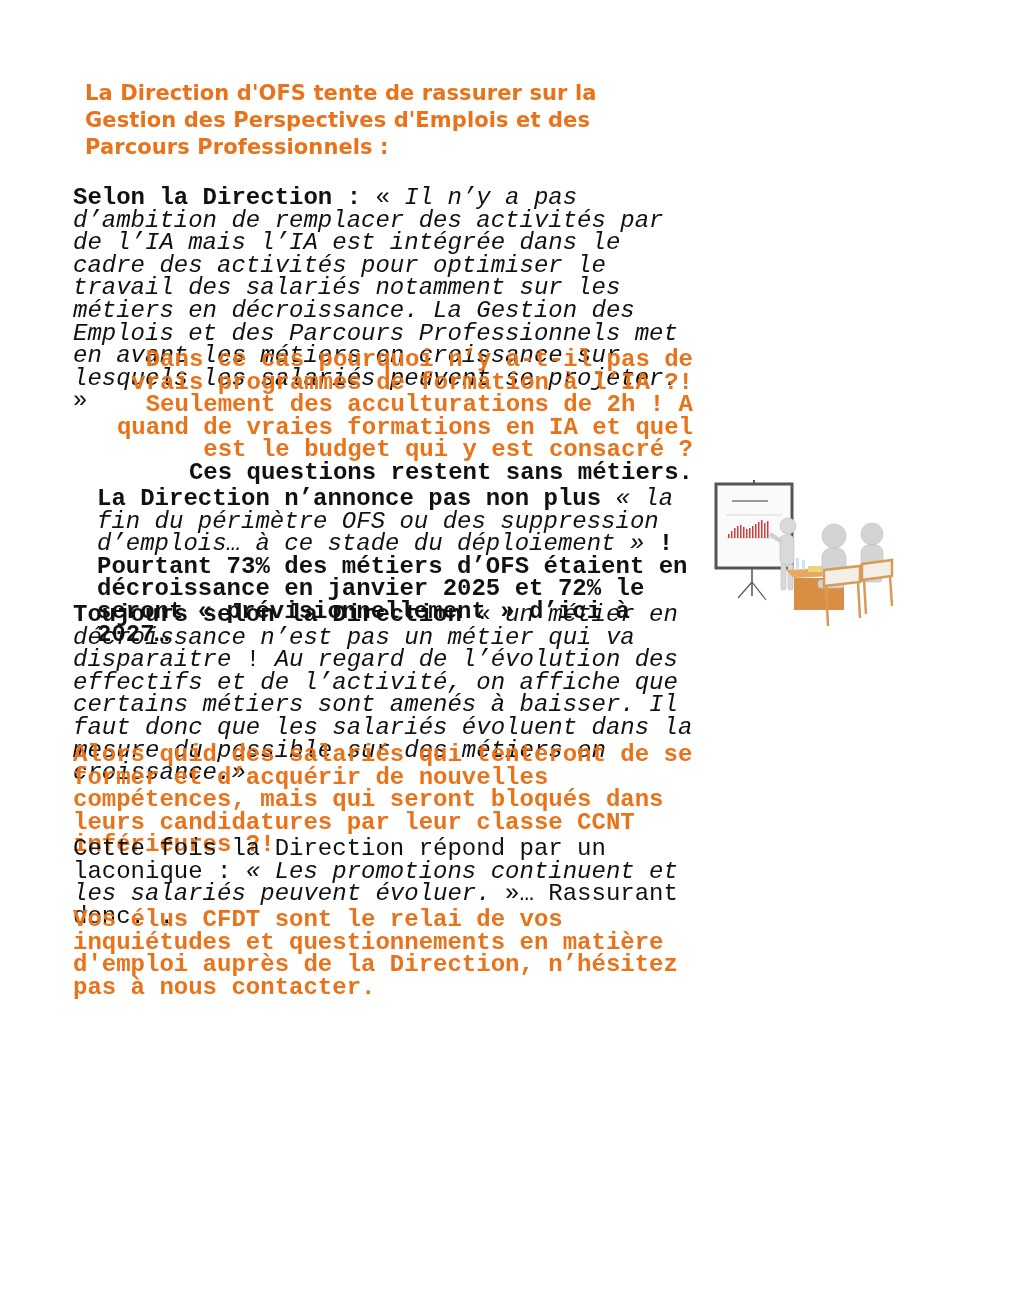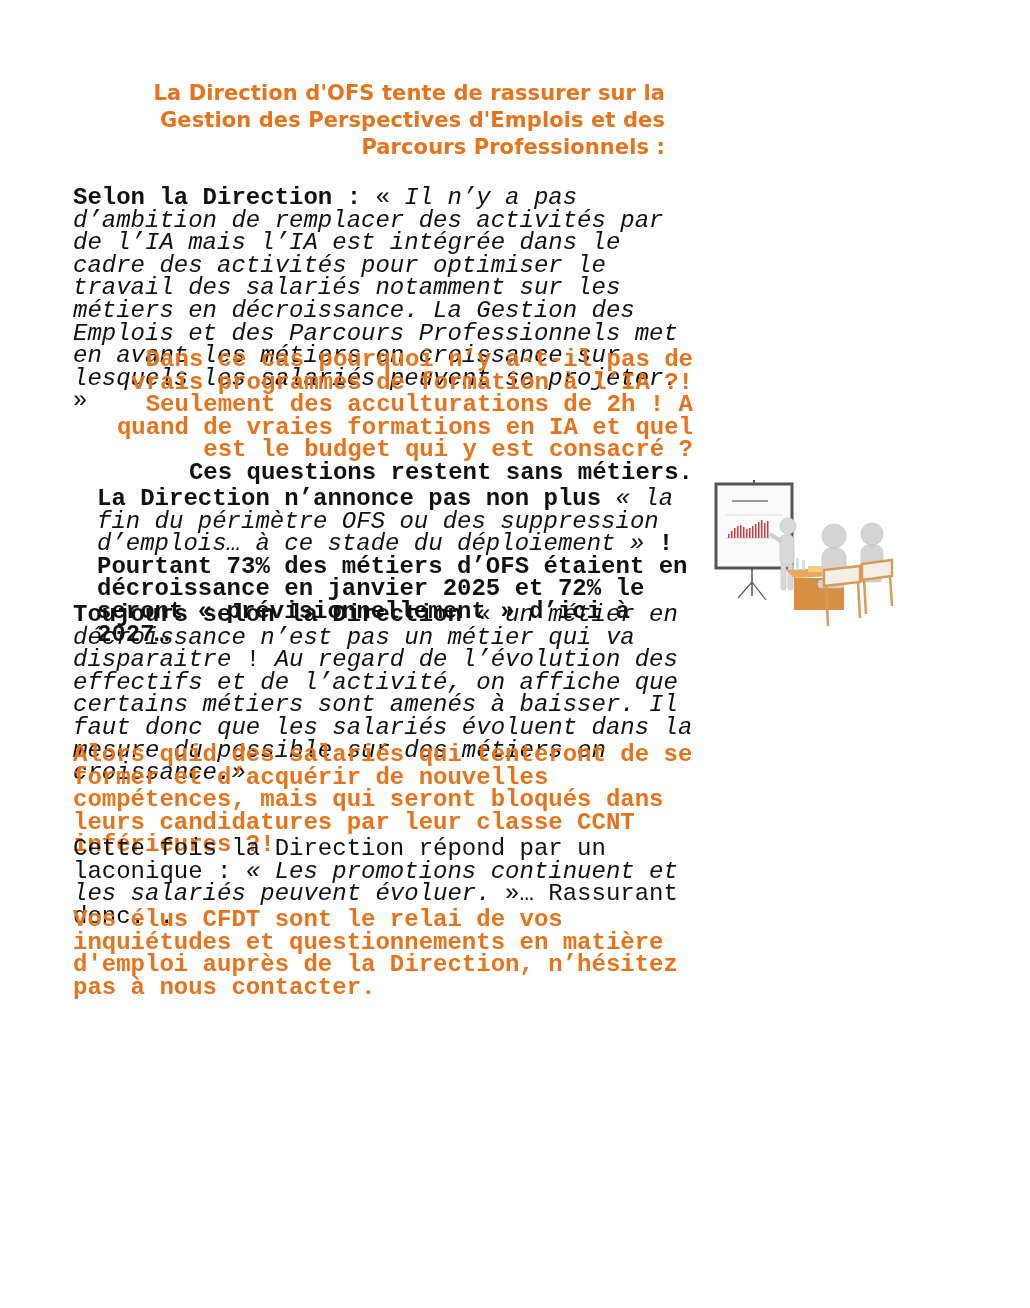--- a/index.html
+++ b/index.html
@@ -3,21 +3,20 @@
   <meta charset="utf-8">
   <style>
     html, body { margin: 0; padding: 0; background: #ffffff; }
     body { width: 1030px; height: 1308px; position: relative; overflow: hidden; }
     .page { position: absolute; left: 0; top: 0; width: 1030px; height: 1308px; background: #fff; }
     .title {
       position: absolute; left: 85px; top: 80px; width: 580px;
       font-family: "DejaVu Sans", sans-serif; font-weight: bold;
       font-size: 21px; line-height: 27px; color: #E8731A; margin: 0;
       letter-spacing: 0.1px;
-      text-align: right;
     }
     .para {
       position: absolute; left: 73px; width: 620px; margin: 0;
       font-family: Liberation Mono, monospace; font-size: 24px; line-height: 22.6px;
       color: #111;
     }
     .b { font-weight: bold; }
     .i { font-style: italic; }
     .orange { color: #E8731A; font-weight: bold; }
     .illus { position: absolute; left: 712px; top: 478px; width: 190px; height: 160px; }

